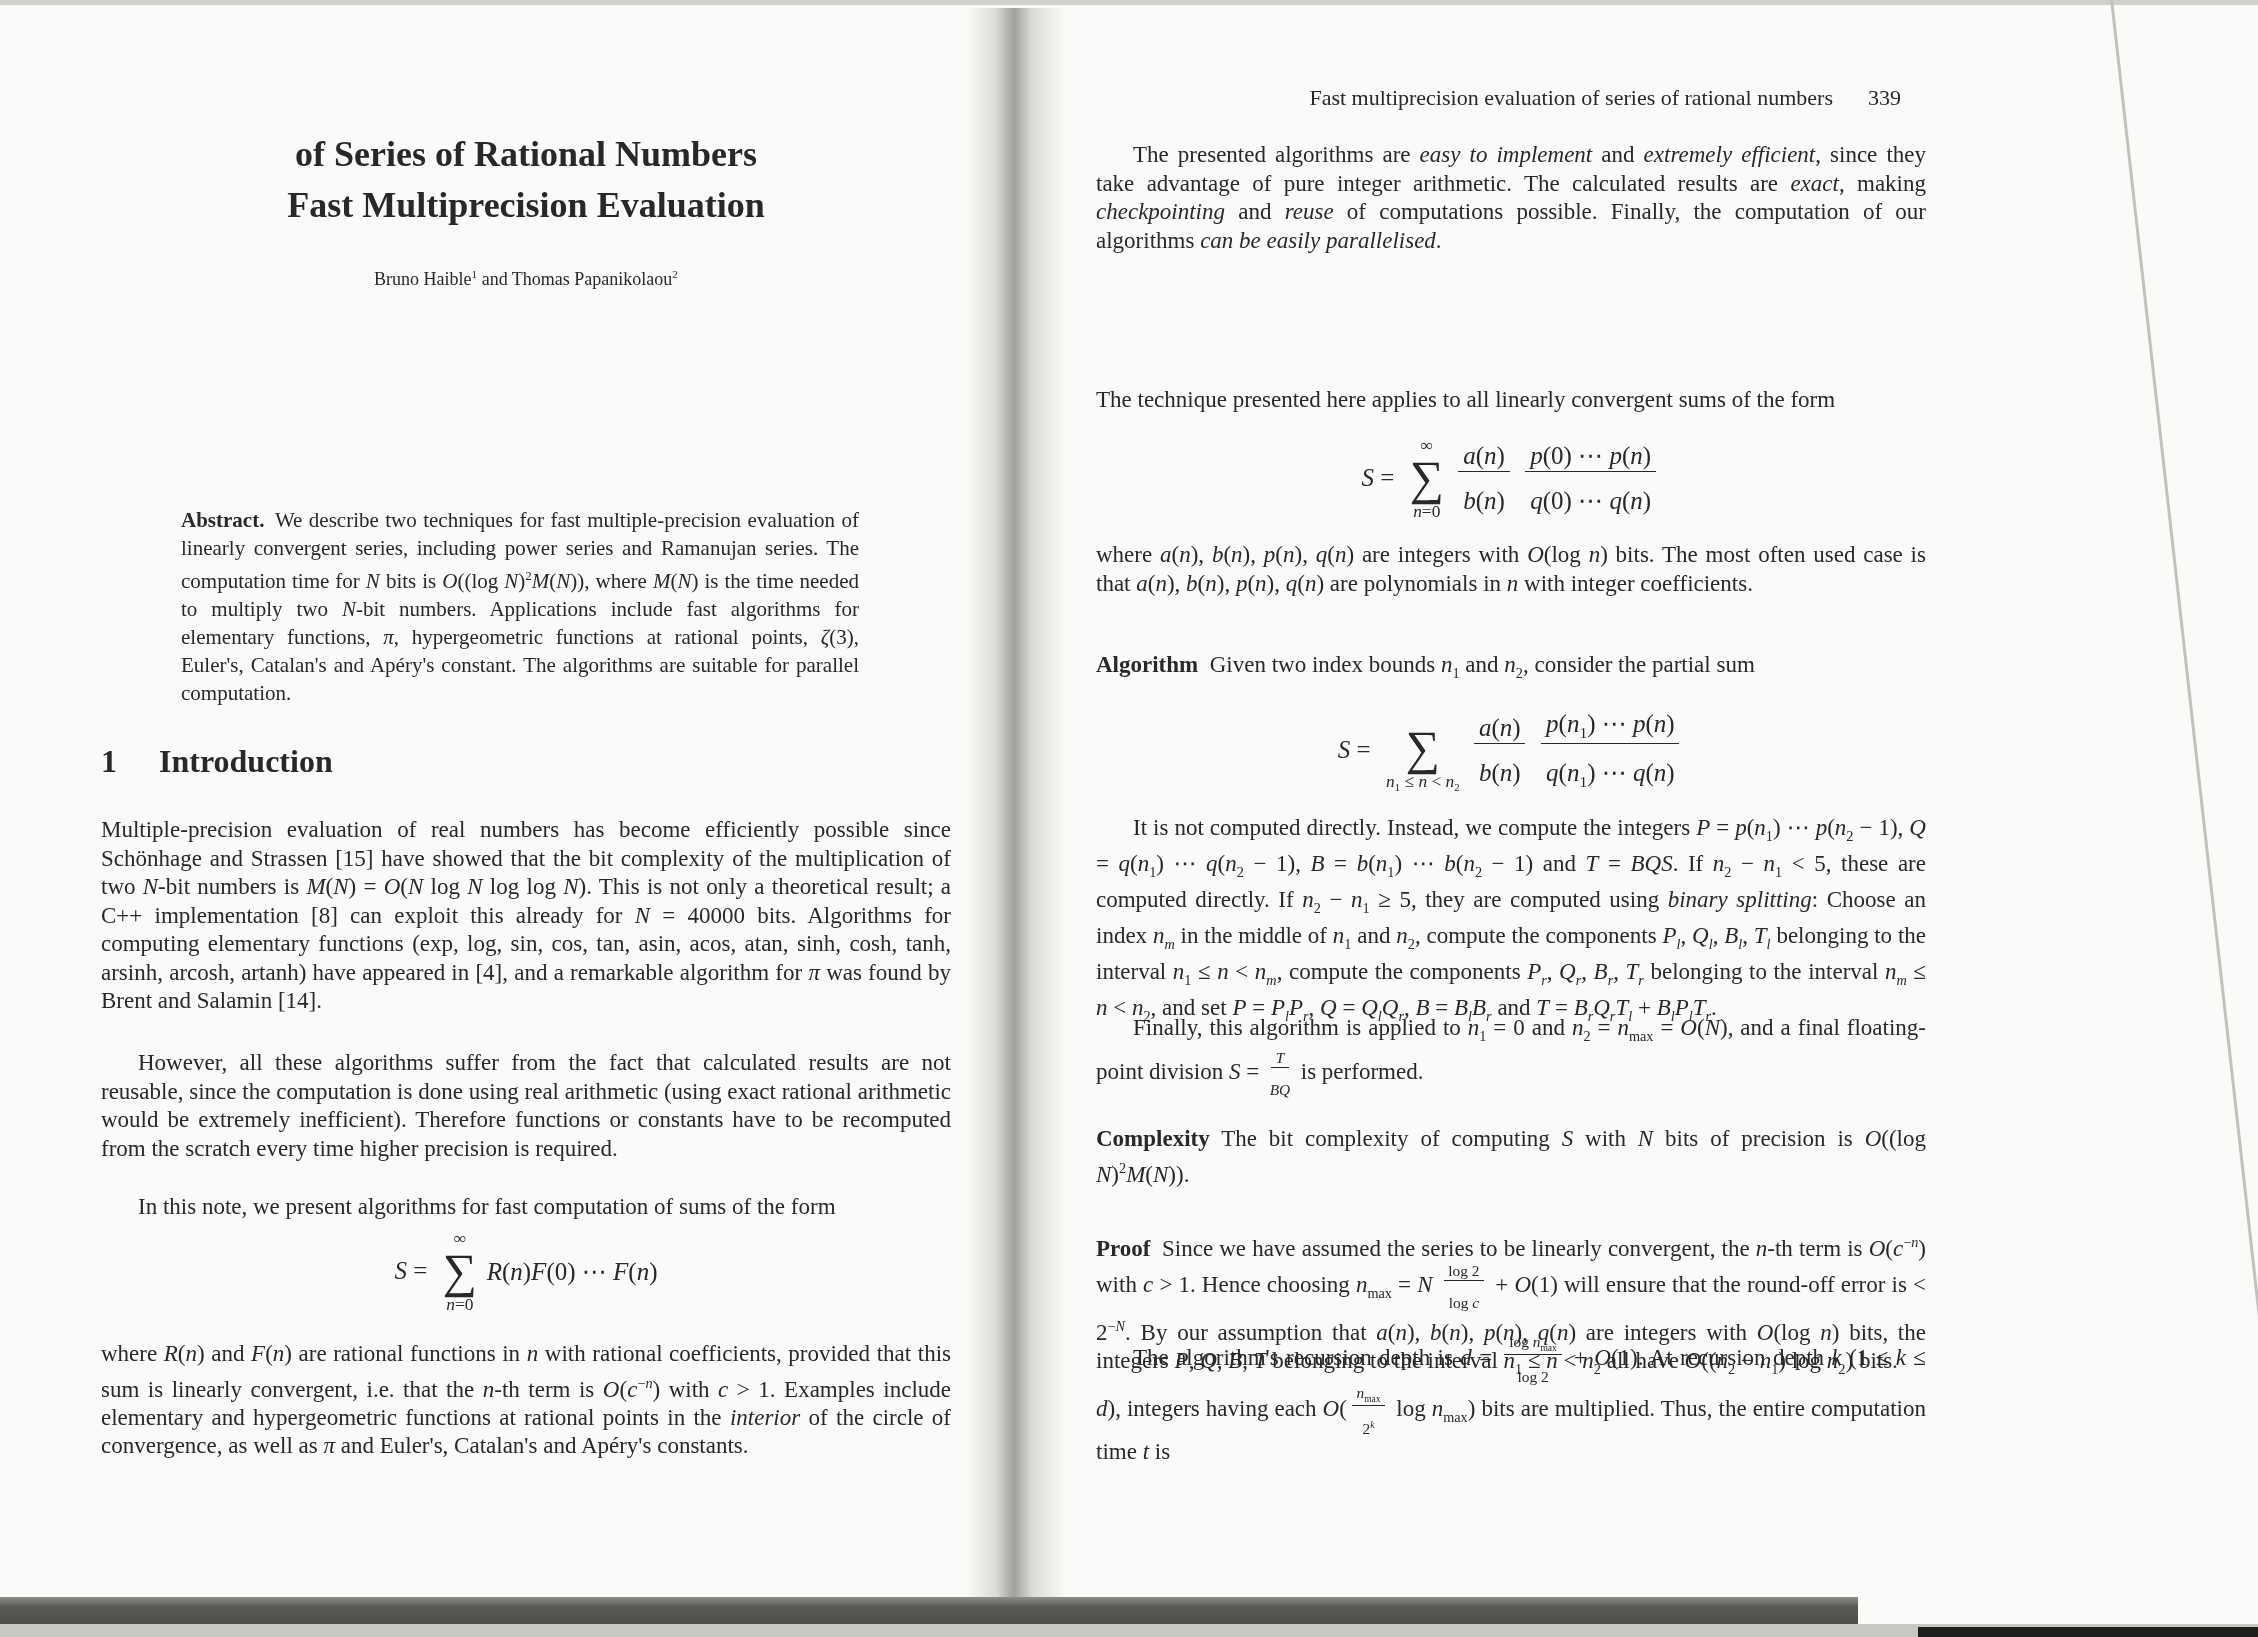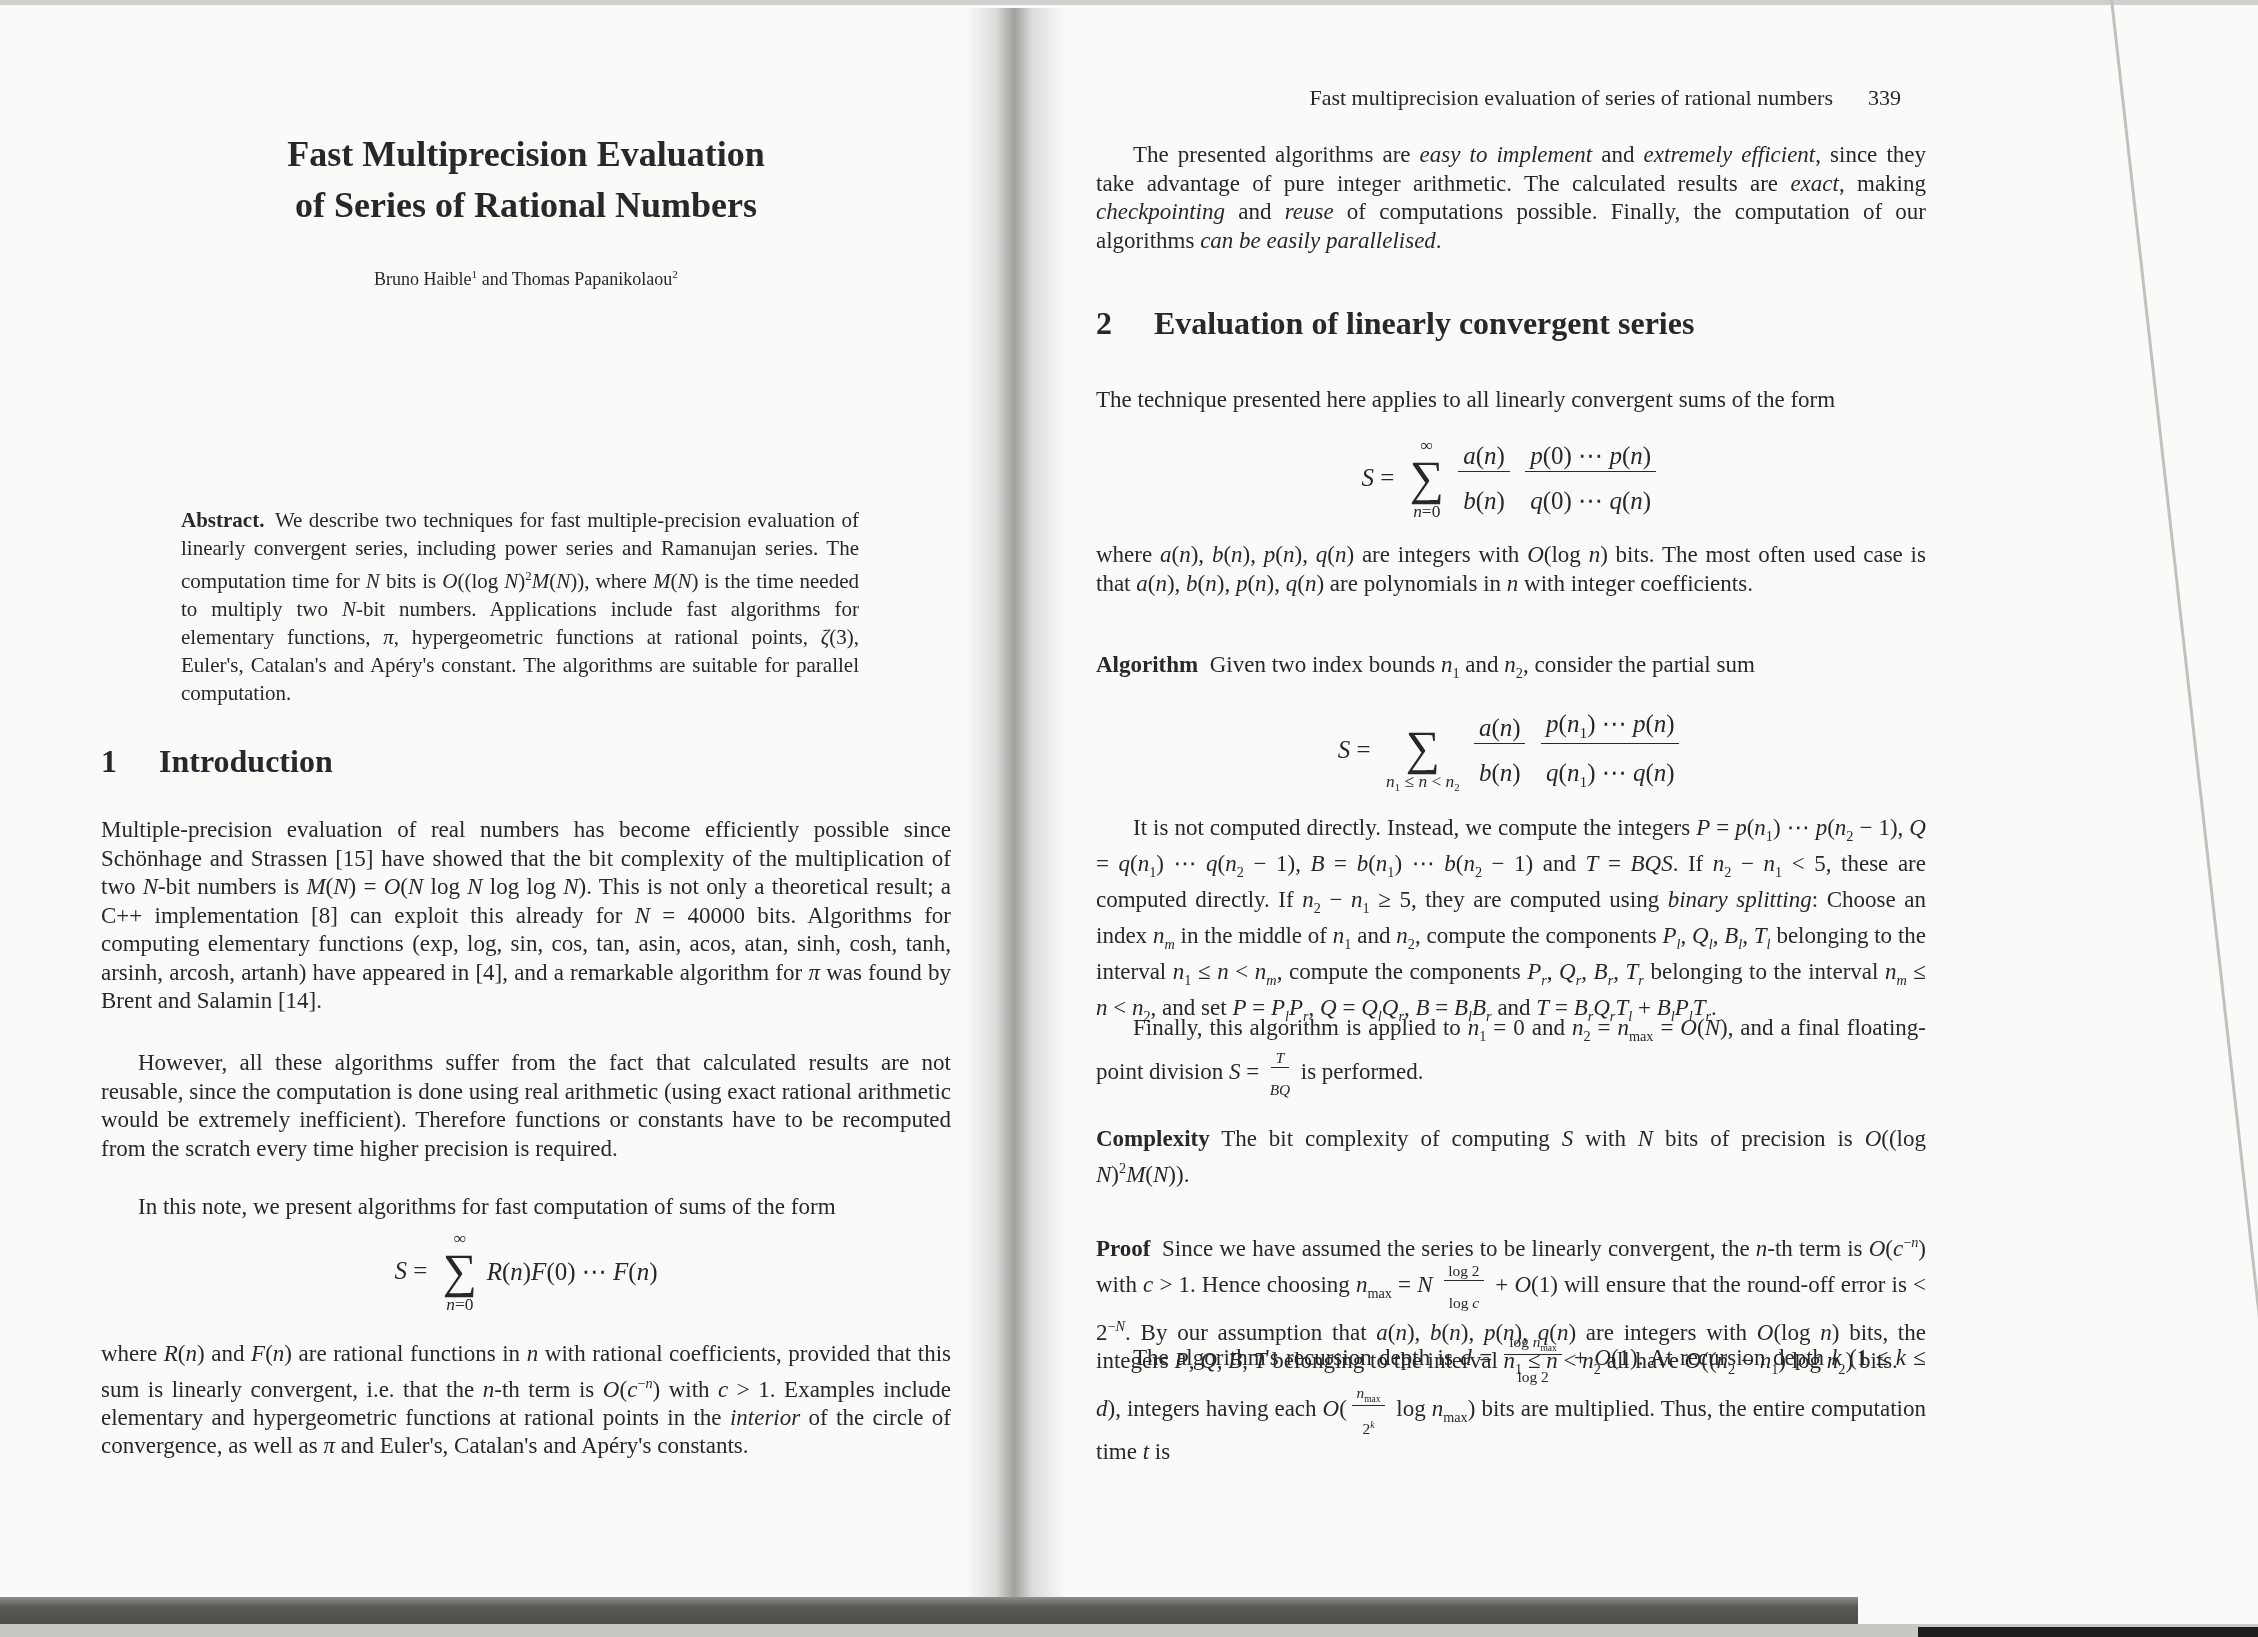--- a/index.html
+++ b/index.html
@@ -60,22 +60,22 @@
   <div class="top-edge"></div>
   <div class="spine"></div>
   <div class="bottom-band"></div>
   <div class="bottom-strip"></div>
   <div class="corner-black"></div>
   <div class="page-edge"></div>
 
   <div class="page page-left">
 
     <div class="blk title" style="top:129px">
+      <div>of Series of Rational Numbers</div>
       <div>Fast Multiprecision Evaluation</div>
-      <div>of Series of Rational Numbers</div>
     </div>
 
     <div class="blk authors" style="top:268px">Bruno Haible<sup>1</sup> and Thomas Papanikolaou<sup>2</sup></div>
 
 
     <div class="para abstract" style="top:506px"><b>Abstract.</b> We describe two techniques for fast multiple-precision evaluation of linearly convergent series, including power series and Ramanujan series. The computation time for <i>N</i> bits is <i>O</i>((log <i>N</i>)<sup>2</sup><i>M</i>(<i>N</i>)), where <i>M</i>(<i>N</i>) is the time needed to multiply two <i>N</i>-bit numbers. Applications include fast algorithms for elementary functions, <i>π</i>, hypergeometric functions at rational points, <i>ζ</i>(3), Euler's, Catalan's and Apéry's constant. The algorithms are suitable for parallel computation.</div>
 
     <div class="heading" style="top:743px">
       <span class="hnum">1</span><span>Introduction</span>
     </div>
@@ -101,23 +101,20 @@
 
   <div class="page page-right">
 
     <div class="running-header" style="top:85px">
       <span>Fast multiprecision evaluation of series of rational numbers</span>
       <span>339</span>
     </div>
 
     <div class="para indent" style="top:141px">The presented algorithms are <i>easy to implement</i> and <i>extremely efficient</i>, since they take advantage of pure integer arithmetic. The calculated results are <i>exact</i>, making <i>checkpointing</i> and <i>reuse</i> of computations possible. Finally, the computation of our algorithms <i>can be easily parallelised</i>.</div>
 
-    <div class="heading" style="top:305px">
-      <span class="hnum">2</span><span>Evaluation of linearly convergent series</span>
-    </div>
 
     <div class="para" style="top:386px">The technique presented here applies to all linearly convergent sums of the form</div>
 
     <div class="display-formula" style="top:421px;height:114px">
       <span><i>S</i> =</span>
       <span class="bigop">
         <span class="lim">∞</span>
         <span class="sigma">∑</span>
         <span class="lim"><i>n</i>=0</span>
       </span>

